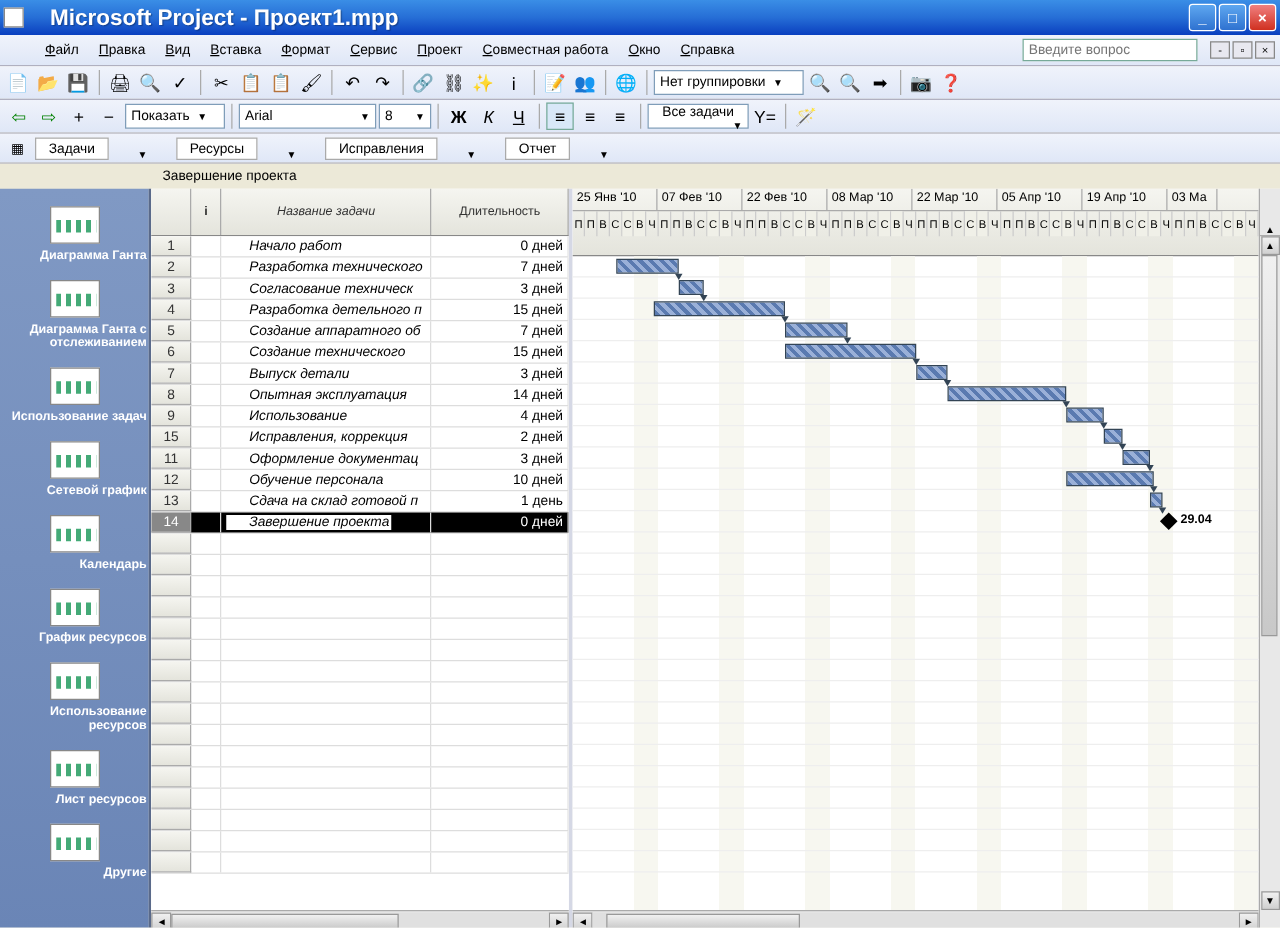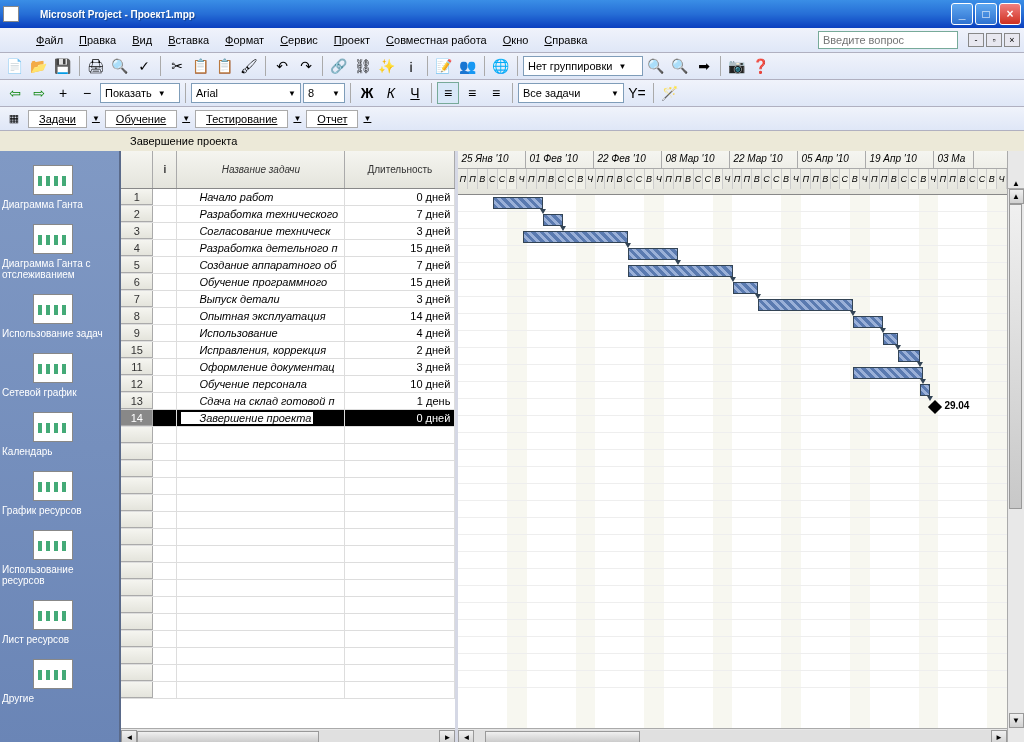--- a/index.html
+++ b/index.html
@@ -1,19 +1,19 @@
 <!DOCTYPE html>
 <html><head>
 <meta charset="utf-8">
 <style>
 * { box-sizing: border-box; margin: 0; padding: 0; }
 body { font-family: Tahoma, Arial, sans-serif; font-size: 11px; background: #ece9d8; width: 1024px; height: 742px; overflow: hidden; }
 .titlebar { height: 28px; background: linear-gradient(to bottom, #3a8ee6 0%, #266ed6 50%, #0a3fbf 100%); display: flex; align-items: center; padding: 0 3px; color: white; font-weight: bold; }
 .titlebar .app-icon { width: 16px; height: 16px; background: #fff; margin-right: 5px; border: 1px solid #888; }
-.titlebar .title-text { flex:1; font-size: 10px; text-shadow: 1px 1px 1px rgba(0,0,0,0.3); padding-left: 16px; }
+.titlebar .title-text { flex:1; font-size: 18px; text-shadow: 1px 1px 1px rgba(0,0,0,0.3); padding-left: 16px; }
 .winbtns { display: flex; gap: 2px; }
 .winbtn { width: 22px; height: 22px; border: 1px solid #fff; border-radius: 3px; display: flex; align-items: center; justify-content: center; font-weight: bold; font-size: 12px; cursor: pointer; }
 .winbtn.min, .winbtn.max { background: linear-gradient(to bottom, #5ea7f0, #2f72d0); }
 .winbtn.close { background: linear-gradient(to bottom, #f08080, #d03020); }
 
 .menubar { height: 24px; background: linear-gradient(to bottom, #f0f3fb, #dfe7f7); display: flex; align-items: center; padding: 12px 4px; border-bottom: 1px solid #b0b0c0; font-size: 11px; }
 .menuitem { padding: 3px 8px; cursor: pointer; }
 .help-search { margin-left:auto; width: 140px; height:18px; border:1px solid #7a9; padding:0 4px; color:#888; background:#fff; font-size:11px; }
 .sub-winbtns { display:flex; margin-left:8px; }
 .sub-winbtn { width:16px; height:14px; border:1px solid #888; margin-left:2px; background:#e8e8f0; font-size:9px; text-align:center; line-height:12px; cursor:pointer;}
@@ -26,21 +26,21 @@
 
 .viewbar { height: 24px; background: linear-gradient(to bottom, #f0f3fb, #dfe7f7); display:flex; align-items:center; padding:0 4px; border-bottom:1px solid #b0b0c0; gap:4px;}
 .viewbar .pill { padding: 2px 10px; background:#fff; border:1px solid #aaa; cursor:pointer;}
 .viewbar .sq { width:20px; height:20px; border:1px solid transparent; display:flex; align-items:center; justify-content:center; cursor:pointer;}
 .viewbar .drop { font-size:8px; padding:0 3px; cursor:pointer;}
 
 .infobar { height: 20px; background: #ece9d8; display:flex; align-items:center; padding:0 130px; font-size:11px; }
 
 .workspace { display: flex; height: 594px; }
 .sidebar { width: 128px; background: linear-gradient(to bottom, #8099c4, #6a85b6); border-right: 2px solid #5a6a8a; overflow:hidden; padding-top:8px;}
-.side-item { text-align: left; color: white; font-size: 10px; padding: 6px 16px 8px 2px; cursor:pointer;}
+.side-item { text-align: right; color: white; font-size: 10px; padding: 6px 2px 8px 2px; cursor:pointer;font-weight:bold;}
 .side-icon { width: 40px; height: 30px; background: #fff; margin: 0 auto 4px auto; border: 1px solid #888; position:relative;}
 .side-icon::after { content:''; position:absolute; left:4px; top:10px; width:32px; height:10px; background:repeating-linear-gradient(to right, #4a7 0 4px, transparent 4px 8px);}
 
 .split-area { flex:1; display:flex; background:#fff; position:relative;}
 .table-area { width: 337px; display:flex; flex-direction:column; border-right:3px solid #d5d8e5;}
 .gantt-area { flex:1; display:flex; flex-direction:column; overflow:hidden;}
 
 .thead { height: 38px; background: linear-gradient(to bottom, #f5f5f0, #e4e4dc); border-bottom: 1px solid #888; display:flex;}
 .th { border-right: 1px solid #aaa; display:flex; align-items:center; justify-content:center; font-size: 10px; color:#333;}
 .col-id { width: 32px; }
@@ -50,21 +50,21 @@
 
 .tbody { flex:1; overflow:hidden; background:#fff;}
 .row { height: 17px; display:flex; border-bottom:1px solid #ddd;}
 .cell { border-right: 1px solid #ddd; padding: 1px 4px; font-size: 11px; white-space:nowrap; overflow:hidden; display:flex; align-items:center;}
 .cell.col-id { background:linear-gradient(to bottom, #f5f5f0, #e4e4dc); justify-content:center; border-right:1px solid #aaa; border-bottom:1px solid #aaa; color:#333;}
 .cell.col-dur { justify-content:flex-end;}
 .row.selected .cell.col-id { background:#888; color:#fff;}
 .row.selected .cell.col-i, .row.selected .cell.col-name, .row.selected .cell.col-dur { background:#000; color:#fff;}
 .row.selected .cell.col-name span { background:#fff; color:#000; padding:0 2px;}
 
-.timeline-header { height: 44px; background: linear-gradient(to bottom, #f5f5f0, #e4e4dc); border-bottom:1px solid #888;font-style:italic;}
+.timeline-header { height: 54px; background: linear-gradient(to bottom, #f5f5f0, #e4e4dc); border-bottom:1px solid #888;}
 .tl-months { height:18px; display:flex; border-bottom:1px solid #aaa;}
 .tl-month { border-right:1px solid #aaa; font-size:10px; padding:2px 3px; white-space:nowrap;}
 .tl-days { height:20px; display:flex;}
 .tl-day { width:9.8px; border-right:1px solid #ccc; font-size:9px; text-align:center; line-height:20px;}
 .tl-day.we { background:#f0f0e8;}
 
 .gantt-body { flex:1; position:relative; background:repeating-linear-gradient(to right, transparent 0 49px, #f7f7f0 49px 68.6px);}
 .grow { height:17px; position:relative; border-bottom:1px solid #eee;}
 .bar { position:absolute; height:12px; top:2px; background:linear-gradient(to bottom,#7a96c8,#4a6aa8); border:1px solid #345;}
 .bar.hatch { background: repeating-linear-gradient(45deg, #5a7ab0 0 3px, #9ab0d8 3px 6px);}
@@ -177,37 +177,37 @@
       <i>К</i>
     </div>
   <div class="tb-btn">
       <u>Ч</u>
     </div>
   <div class="tb-sep"></div>
   <div class="tb-btn" style="border:1px solid #7a9;background:#d8e8f8;">≡</div>
   <div class="tb-btn">≡</div>
   <div class="tb-btn">≡</div>
   <div class="tb-sep"></div>
-  <div class="tb-combo" style="width:106px;">
+  <div class="tb-combo" style="width:81px;flex-direction:column;">
     <span>Все задачи</span>
       <span class="arrow" style="margin-left:auto">▼</span>
   </div>
   <div class="tb-btn">Y=</div>
   <div class="tb-sep"></div>
   <div class="tb-btn">🪄</div>
 </div>
 
 <div class="viewbar">
   <div class="sq">▦</div>
-  <div id="viewbar-items" style="display:flex;align-items:center;gap:2px;text-decoration:underline;">
+  <div id="viewbar-items" style="display:flex;align-items:flex-end;gap:20px;">
       <div class="pill">Задачи</div>
       <div class="drop">▼</div>
-      <div class="pill">Обучение</div>
+      <div class="pill">Ресурсы</div>
       <div class="drop">▼</div>
-      <div class="pill">Тестирование</div>
+      <div class="pill">Исправления</div>
       <div class="drop">▼</div>
       <div class="pill">Отчет</div>
       <div class="drop">▼</div>
     </div>
 </div>
 
 <div class="infobar">
   <span>Завершение проекта</span>
 </div>
 
@@ -299,21 +299,21 @@
             <div class="cell col-i"></div>
             <div class="cell col-name">
               <span style="padding-left: 18px;">Создание аппаратного об</span>
             </div>
             <div class="cell col-dur">7 дней</div>
           </div>
           <div class="row">
             <div class="cell col-id">6</div>
             <div class="cell col-i"></div>
             <div class="cell col-name">
-              <span style="padding-left: 18px;">Обучение программного</span>
+              <span style="padding-left: 18px;">Создание технического</span>
             </div>
             <div class="cell col-dur">15 дней</div>
           </div>
           <div class="row">
             <div class="cell col-id">7</div>
             <div class="cell col-i"></div>
             <div class="cell col-name">
               <span style="padding-left: 18px;">Выпуск детали</span>
             </div>
             <div class="cell col-dur">3 дней</div>
@@ -477,21 +477,21 @@
             <div class="scroll-thumb" style="left:0;width:60%;"></div>
           </div>
         <div class="scroll-btn">►</div>
       </div>
     </div>
 
     <div class="gantt-area">
       <div class="timeline-header">
         <div class="tl-months" id="tl-months">
             <div class="tl-month" style="width: 68px;">25 Янв '10</div>
-            <div class="tl-month" style="width: 68px;">01 Фев '10</div>
+            <div class="tl-month" style="width: 68px;">07 Фев '10</div>
             <div class="tl-month" style="width: 68px;">22 Фев '10</div>
             <div class="tl-month" style="width: 68px;">08 Мар '10</div>
             <div class="tl-month" style="width: 68px;">22 Мар '10</div>
             <div class="tl-month" style="width: 68px;">05 Апр '10</div>
             <div class="tl-month" style="width: 68px;">19 Апр '10</div>
             <div class="tl-month" style="width: 40px;">03 Ма</div>
           </div>
         <div class="tl-days" id="tl-days">
             <div class="tl-day">П</div>
             <div class="tl-day">П</div>

